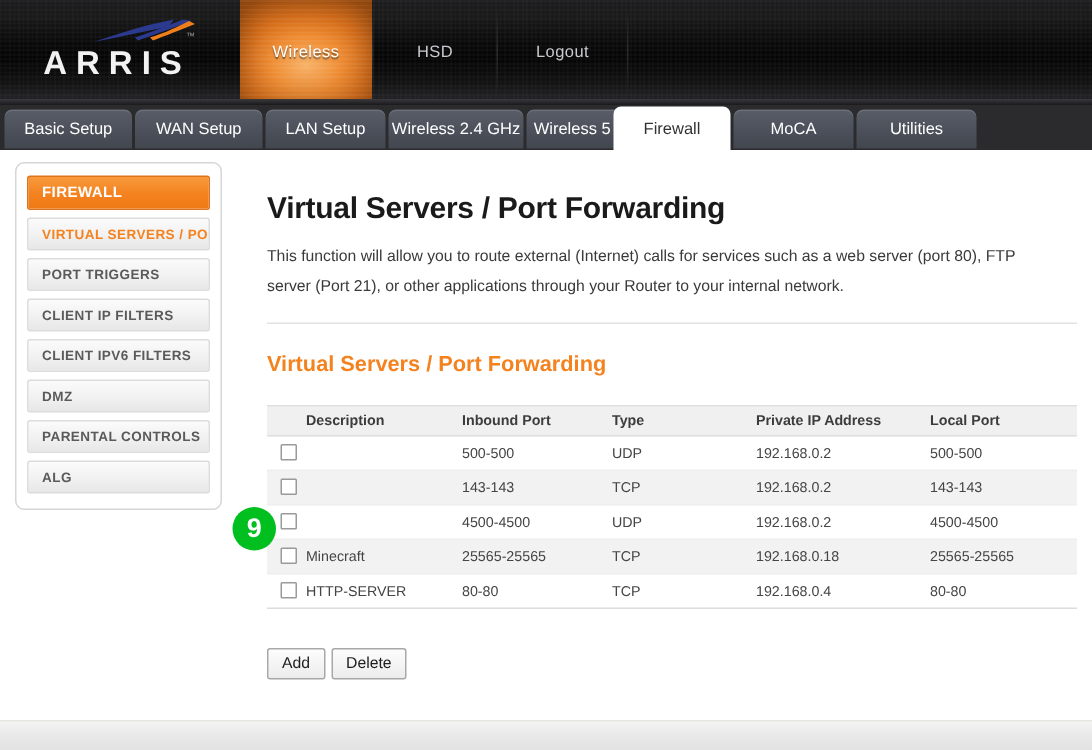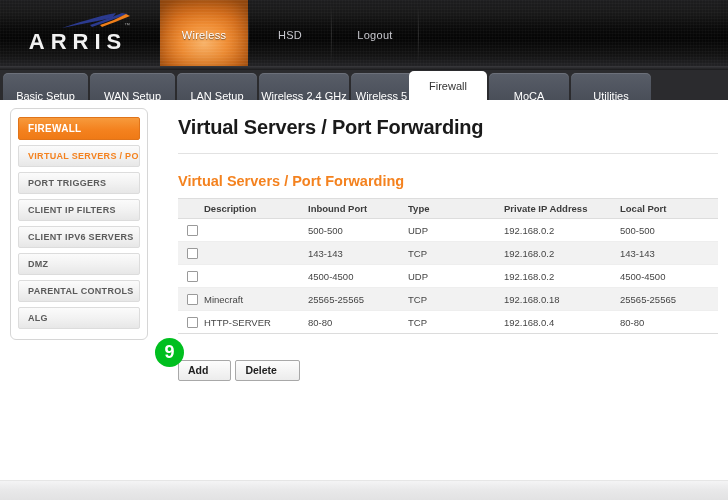--- a/index.html
+++ b/index.html
@@ -104,21 +104,21 @@
     background: linear-gradient(to bottom, rgba(255,255,255,0), rgba(255,255,255,.14), rgba(255,255,255,0));
   }
 
   
   .tabstrip {
     position: absolute; left: 0; top: 70px;
     width: 728px; height: 30px;
     background: #2b2b2e;
   }
   .tab {
-    position: absolute; top: 3px; height: 45px;
+    position: absolute; top: 3px; height: 26px;
     background: linear-gradient(to bottom, #585d68 0%, #4b505a 55%, #42464f 100%);
     color: #ffffff;
     font-size: 11px;
     display: flex; align-items: center; justify-content: center;
     border-radius: 5px 5px 0 0;
     cursor: pointer;
     user-select: none;
     box-shadow: inset 0 1px 0 rgba(255,255,255,.12);
   }
   .tab.active {
@@ -165,21 +165,21 @@
     background: linear-gradient(to bottom, #f79a3c 0%, #f4821f 55%, #ef7a16 100%);
     border: 1px solid #e0741a;
     color: #ffffff;
     height: 23px;
     font-size: 10px;
   }
   .side-item.selected { color: #f4821f; }
   .side-item:last-child { margin-bottom: 2px; }
 
   
-  .content { position: absolute; left: 178px; top: 4px; width: 540px; }
+  .content { position: absolute; left: 178px; top: 16px; width: 540px; }
   .page-title {
     font-size: 20px;
     font-weight: bold;
     color: #1a1a1a;
     margin: 12px 0 0 0;
     letter-spacing: -.2px;
   }
   .page-desc {
     font-size: 10.5px;
     color: #3a3a3a;
@@ -194,21 +194,21 @@
   .section-title {
     color: #f4821f;
     font-size: 14.5px;
     font-weight: bold;
     margin-top: 19px;
   }
 
   
   .tbl {
     width: 540px;
-    margin-top: 9px;
+    margin-top: 19px;
     border-collapse: collapse;
     font-size: 9.5px;
     color: #454545;
   }
   .tbl thead th {
     background: #f0f0f0;
     height: 20px;
     font-size: 9.5px;
     font-weight: bold;
     color: #3c3c3c;
@@ -245,25 +245,24 @@
   }
 
   
   .btn-row { margin-top: 26px; display: flex; gap: 4px; }
   .btn {
     background: linear-gradient(to bottom,#fdfdfd,#ececec);
     border: 1px solid #a8a8a8;
     border-radius: 2px;
     font-size: 10.5px;
     color: #202020;
-    padding: 3px 22px 4px 9px;
+    padding: 3px 9px 4px 9px;
     cursor: pointer;
     font-family: "Liberation Sans", sans-serif;
     line-height: 12px;
-    font-weight: bold;
   }
 
   
   .badge {
     position: absolute;
     left: 155px; top: 338px;
     width: 29px; height: 29px;
     border-radius: 50%;
     background: #00bf1f;
     color: #ffffff;
@@ -352,35 +351,36 @@
       <div class="side-item selected">
           <span>VIRTUAL SERVERS / PORT ...</span>
         </div>
       <div class="side-item">
           <span>PORT TRIGGERS</span>
         </div>
       <div class="side-item">
           <span>CLIENT IP FILTERS</span>
         </div>
       <div class="side-item">
-          <span>CLIENT IPV6 SERVERS</span>
+          <span>CLIENT IPV6 FILTERS</span>
         </div>
       <div class="side-item">
           <span>DMZ</span>
         </div>
       <div class="side-item">
           <span>PARENTAL CONTROLS</span>
         </div>
       <div class="side-item">
           <span>ALG</span>
         </div>
     </div>
 
     <div class="content">
       <div class="page-title">Virtual Servers / Port Forwarding</div>
+      <div class="page-desc">This function will allow you to route external (Internet) calls for services such as a web server (port 80), FTP server (Port 21), or other applications through your Router to your internal network.</div>
       <div class="hr-light"></div>
       <div class="section-title">Virtual Servers / Port Forwarding</div>
 
       <table class="tbl">
         <thead>
           <tr>
             <th class="c-check"></th>
             <th class="c-desc">Description</th>
             <th class="c-in">Inbound Port</th>
             <th class="c-type">Type</th>

